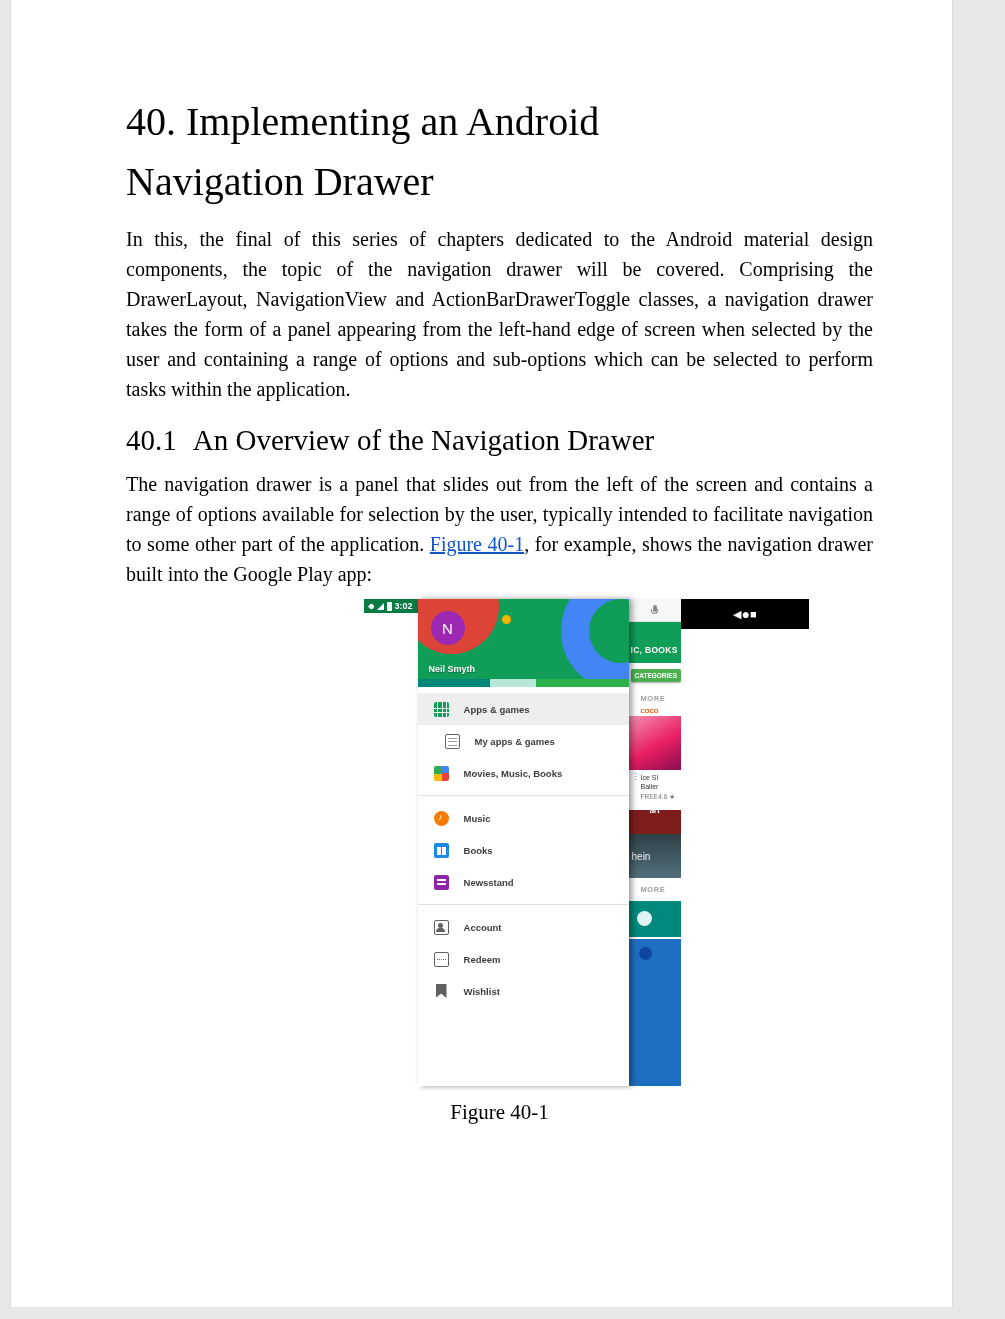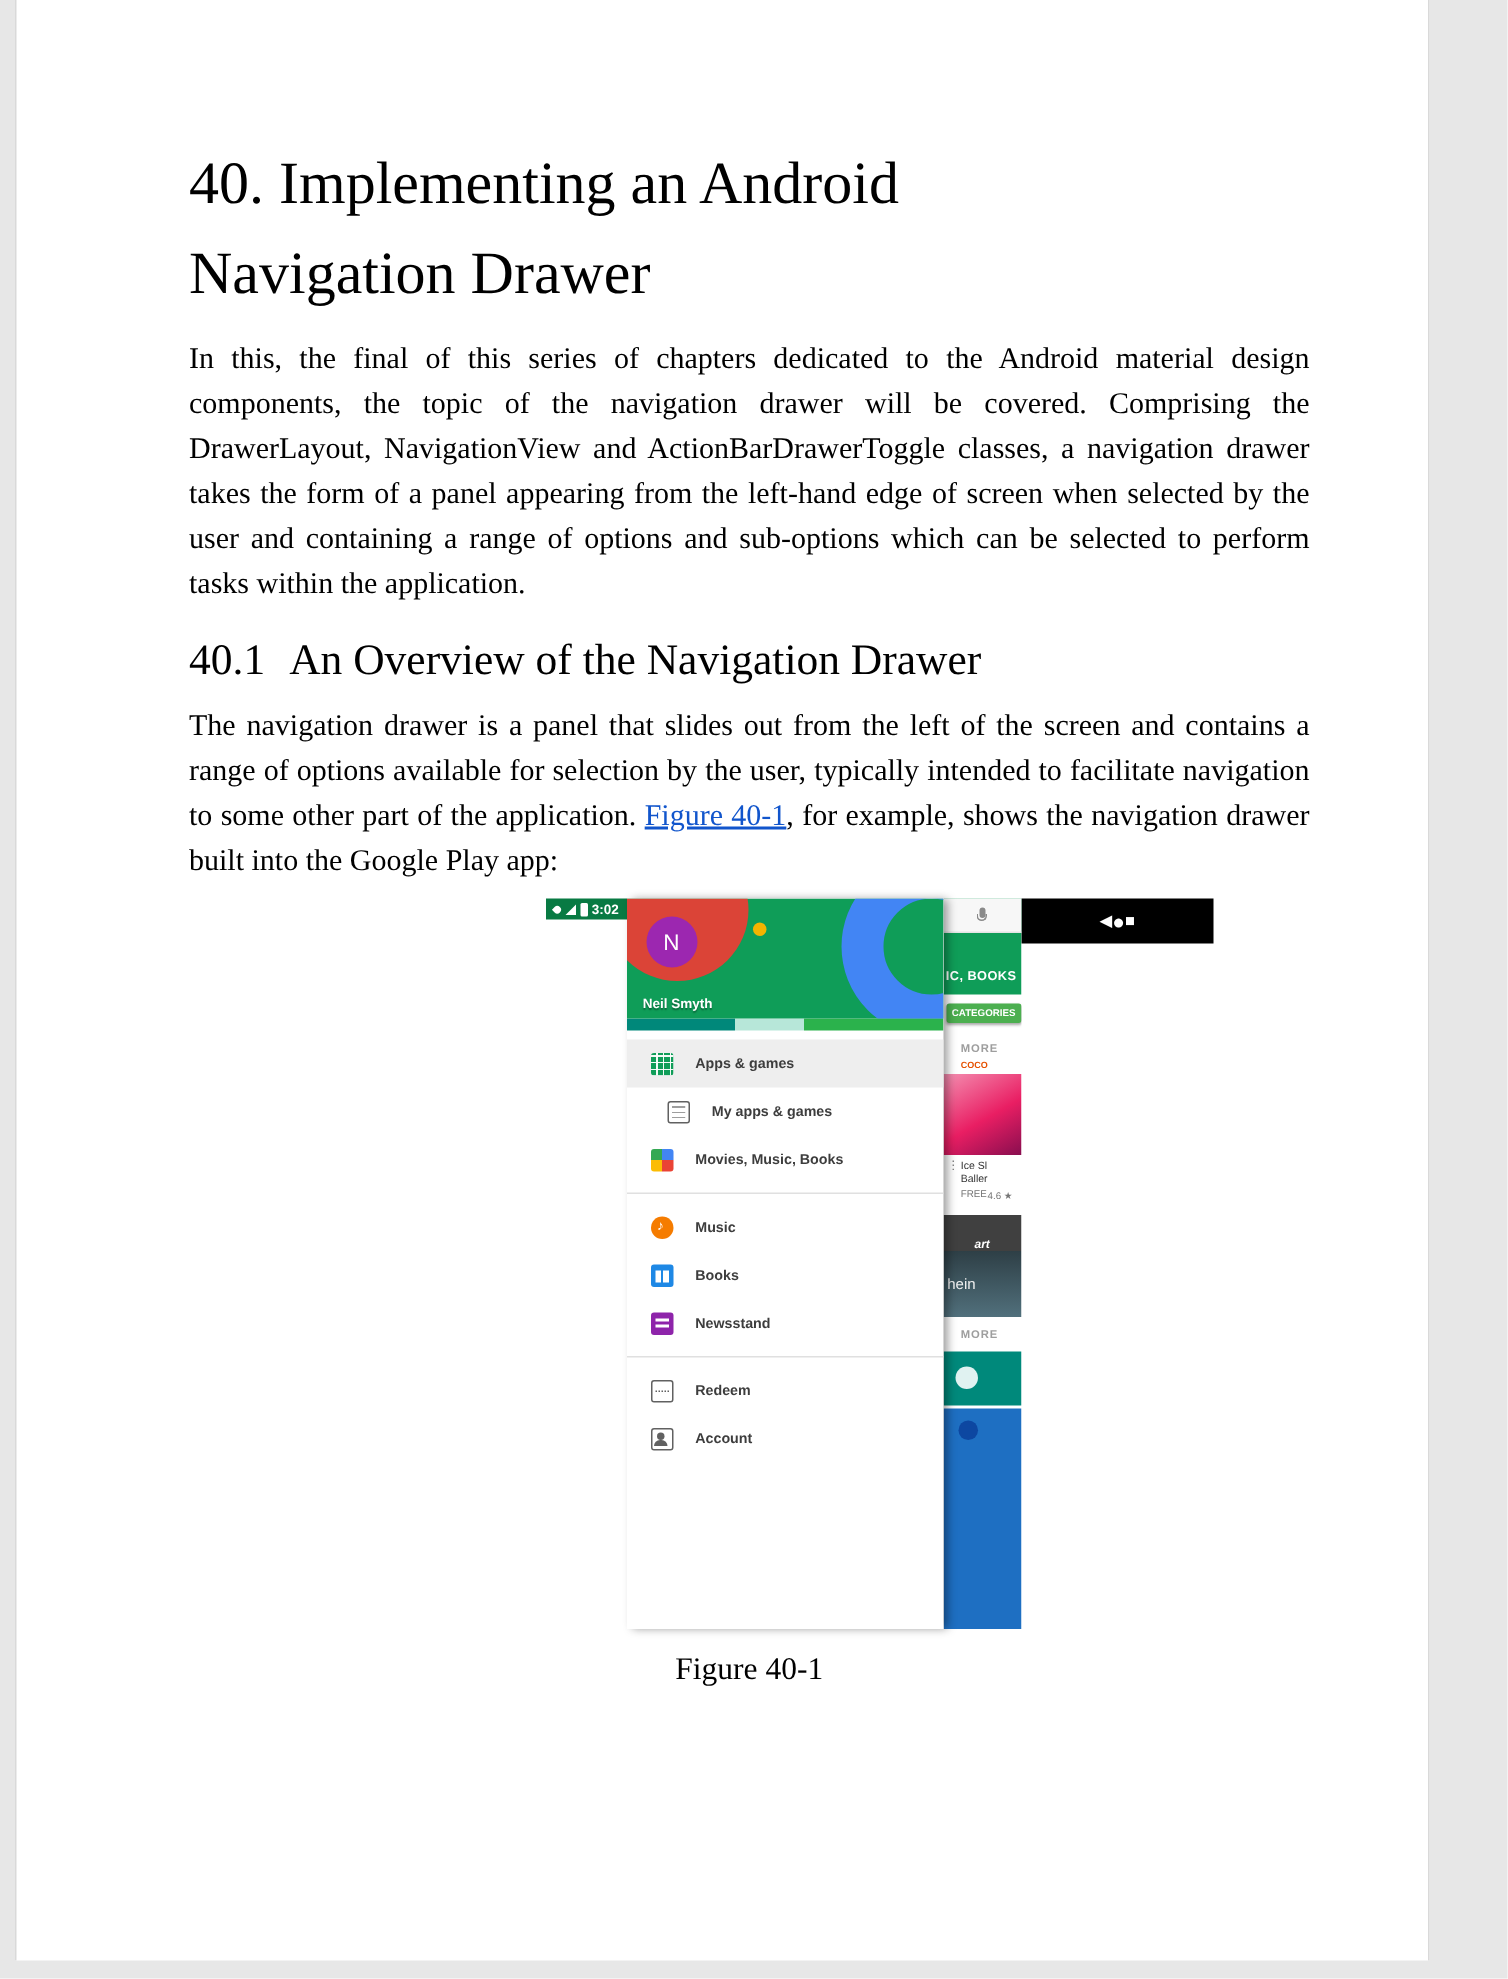--- a/index.html
+++ b/index.html
@@ -118,21 +118,21 @@
   .mic::after { content:""; position:absolute; left:0; top:4px; width:7px; height:5px; border:1px solid #8a8a8a; border-top:none; border-radius:0 0 4px 4px; box-sizing:border-box; }
   .store-header-text { position:absolute; bottom:8px; left:2px; color:#fff; font-size:8.5px; font-weight:bold; letter-spacing:.3px; white-space:nowrap; }
   .categories-row { height:24px; flex:none; background:#fff; display:flex; align-items:center; padding-left:2px; }
   .categories-btn { background:var(--categories_green,#4caf50); color:#fff; font-size:6.5px; font-weight:bold; padding:3px 4px; border-radius:2px; box-shadow:0 1px 2px rgba(0,0,0,.35); white-space:nowrap; }
   .more-row { font-size:7.5px; color:#9e9e9e; font-weight:bold; padding:7px 4px 5px 12px; letter-spacing:.6px; flex:none; }
   .album-caption { font-size:6px; color:#e65100; font-weight:bold; padding:0 0 2px 12px; flex:none; }
   .album-art { height:54px; flex:none; background:linear-gradient(150deg,#f48fb1 0%,#e91e63 55%,#880e4f 100%); }
   .app-meta { display:flex; padding:3px 2px 0 12px; font-size:7px; color:#333; line-height:1.3; position:relative; flex:none; }
   .overflow { position:absolute; left:3px; top:2px; color:#757575; font-size:8px; }
   .price-row { display:flex; justify-content:space-between; padding:2px 6px 5px 12px; font-size:6.5px; color:#757575; flex:none; }
-  .red-banner { height:24px; flex:none; margin-top:4px; background:#404040; color:#fff; font-size:8px; font-style:italic; font-weight:bold; display:flex; align-items:flex-end; justify-content:center; padding-bottom:0; box-sizing:border-box; }
+  .red-banner { height:24px; flex:none; margin-top:4px; background:#7f1d1d; color:#fff; font-size:8px; font-style:italic; font-weight:bold; display:flex; align-items:flex-end; justify-content:center; padding-bottom:19px; box-sizing:border-box; }
   .photo-tile { height:44px; flex:none; background:linear-gradient(180deg,#2e3f46,#51707c); color:#f0f0f0; font-size:10px; display:flex; align-items:center; padding-left:3px; }
   .tile { position:relative; flex:none; }
   .tile.teal { height:36px; background:#00897b; margin-top:2px; }
   .tile.teal::after { content:""; position:absolute; width:15px; height:15px; border-radius:50%; background:#e0f2f1; left:8px; top:10px; }
   .tile.blue { flex:1; background:#1e6fc2; margin-top:2px; }
   .tile.blue::after { content:""; position:absolute; width:13px; height:13px; border-radius:50%; background:#0d47a1; left:10px; top:8px; }
 
   
   .nav-bar { height:30px; flex:none; background:#000; display:flex; align-items:center; justify-content:space-between; padding:0 52px; color:#fff; }
   .nav-btn { font-size:11px; line-height:1; cursor:pointer; }
@@ -200,26 +200,30 @@
               <span class="row-label">Books</span>
             </div>
             <div class="menu-row">
               <span class="ic ic-news"></span>
               <span class="row-label">Newsstand</span>
             </div>
 
             <div class="divider"></div>
 
             <div class="menu-row">
+              <span class="ic ic-account"></span>
+              <span class="row-label">Account</span>
+            </div>
+            <div class="menu-row">
               <span class="ic ic-redeem"></span>
               <span class="row-label">Redeem</span>
             </div>
             <div class="menu-row">
-              <span class="ic ic-account"></span>
-              <span class="row-label">Account</span>
+              <span class="ic ic-wishlist"></span>
+              <span class="row-label">Wishlist</span>
             </div>
           </div>
         </div>
 
         <div class="store">
           <div class="store-top">
             <div class="search-remnant">
               <span class="mic"></span>
             </div>
             <span class="store-header-text">IC, BOOKS</span>

